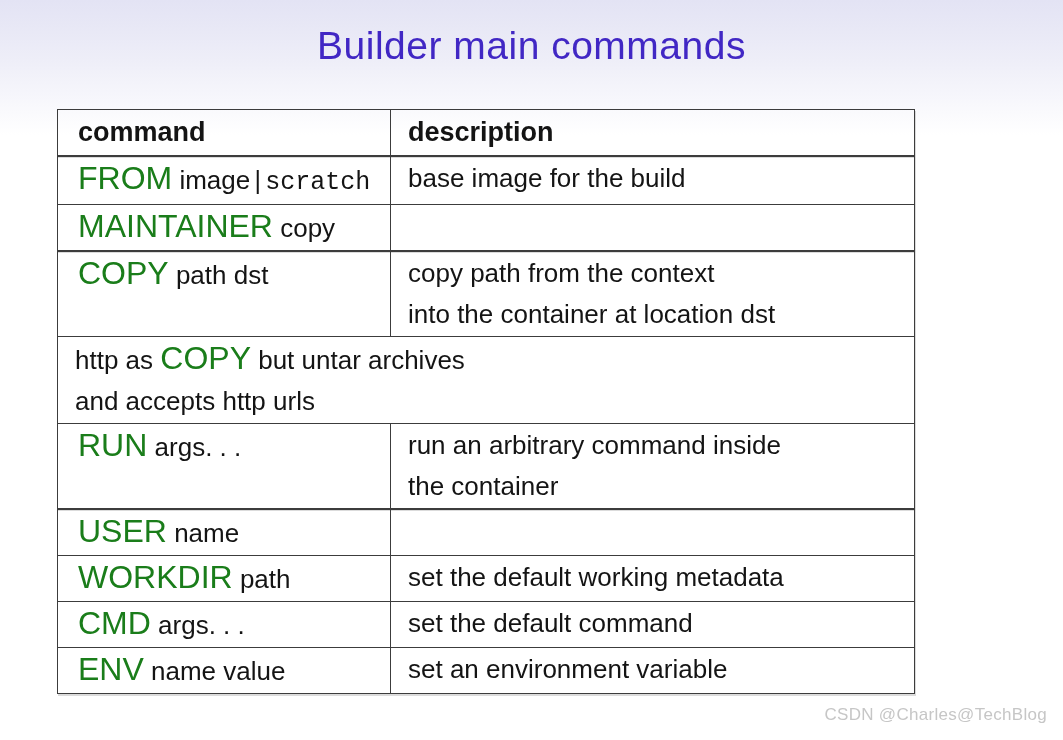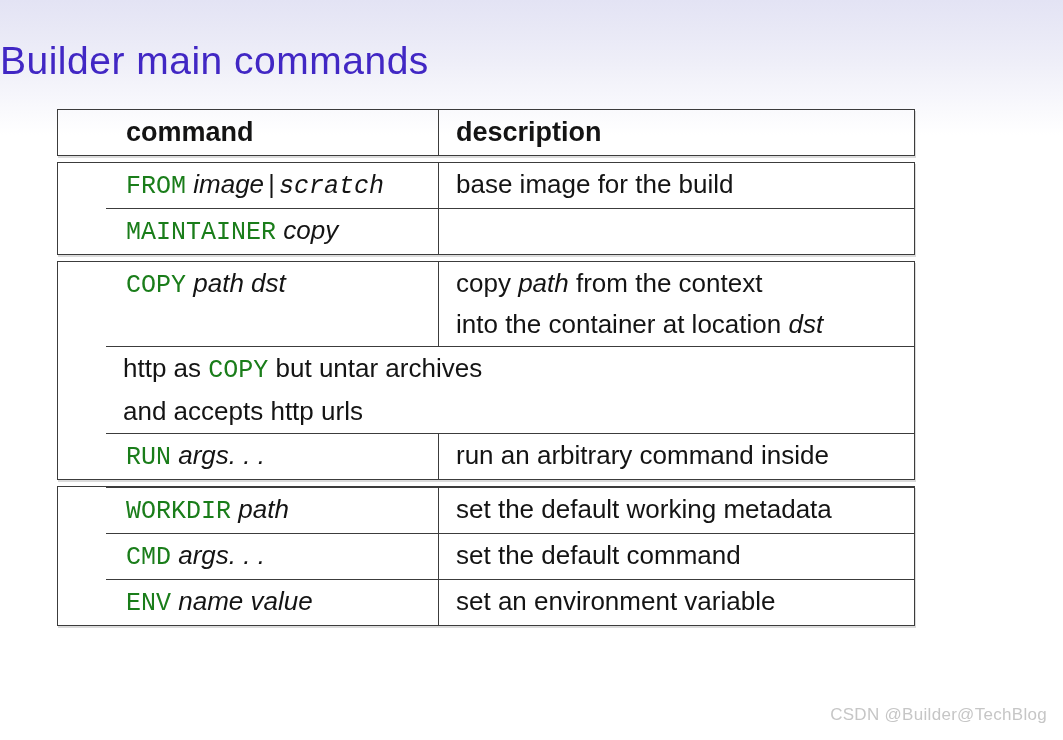--- a/index.html
+++ b/index.html
@@ -21,39 +21,36 @@
     position: relative;
     width: 1063px;
     height: 740px;
     background: linear-gradient(180deg, var(--bg-top) 0px, #eeeef8 60px, #ffffff 135px, #ffffff 100%);
   }
   .title {
     position: absolute;
     top: 24px;
     left: 0;
     width: 100%;
-    text-align: left;
+    text-align: center;
     font-size: 39px;
     font-weight: 400;
     letter-spacing: 0.5px;
     color: var(--title-color);
-    margin-top: 15px;
   }
   .cmd-table {
     position: absolute;
     top: 109px;
     left: 57px;
     width: 858px;
   }
   .tgroup {
     border: 1.5px solid var(--border-color);
-    margin-bottom: 6px;
     background: transparent;
     box-shadow: 1px 2px 0 rgba(110,110,110,0.25);
-    padding-left: 48px;
   }
   .row { display: flex; align-items: stretch; }
   .row + .row { border-top: 1.5px solid var(--border-color); }
   .cell { padding-top: 1px; padding-bottom: 1px; }
   .cmd-cell {
     width: 333px;
     flex: 0 0 333px;
     border-right: 1.5px solid var(--border-color);
     padding-left: 20px;
     padding-right: 6px;
@@ -67,30 +64,29 @@
     font-size: 26px;
     line-height: 41px;
     white-space: nowrap;
   }
   .header-group .line {
     line-height: 43px;
     font-weight: bold;
     font-size: 27px;
   }
   .seg-kw {
-    font-family: Liberation Mono, monospace;
-    font-size: 25px;
+    font-family: Liberation Sans, sans-serif;
+    font-size: 32px;
     color: var(--kw-color);
   }
   .seg-tt {
     font-family: "Liberation Mono", monospace;
     font-size: 25px;
-    font-style: italic;
   }
-  .seg-it { font-style: italic; }
+  .seg-it { }
   .watermark {
     position: absolute;
     top: 705px;
     right: 16px;
     font-size: 17px;
     color: var(--wm-color);
     letter-spacing: 0.3px;
   }
 </style>
 </head>
@@ -141,25 +137,29 @@
               <div class="line"><span class="seg-pl">http as </span><span class="seg-kw">COPY</span><span class="seg-pl"> but untar archives</span></div>
               <div class="line"><span class="seg-pl">and accepts http urls</span></div>
             </div>
           </div>
           <div class="row">
             <div class="cell cmd-cell">
               <div class="line"><span class="seg-kw">RUN</span><span class="seg-it"> args. . .</span></div>
             </div>
             <div class="cell desc-cell">
               <div class="line"><span class="seg-pl">run an arbitrary command inside</span></div>
+              <div class="line"><span class="seg-pl">the container</span></div>
             </div>
           </div>
         </div>
         <div class="tgroup">
           <div class="row">
+            <div class="cell cmd-cell">
+              <div class="line"><span class="seg-kw">USER</span><span class="seg-it"> name</span></div>
+            </div>
           </div>
           <div class="row">
             <div class="cell cmd-cell">
               <div class="line"><span class="seg-kw">WORKDIR</span><span class="seg-it"> path</span></div>
             </div>
             <div class="cell desc-cell">
               <div class="line"><span class="seg-pl">set the default working metadata</span></div>
             </div>
           </div>
           <div class="row">
@@ -175,14 +175,14 @@
               <div class="line"><span class="seg-kw">ENV</span><span class="seg-it"> name value</span></div>
             </div>
             <div class="cell desc-cell">
               <div class="line"><span class="seg-pl">set an environment variable</span></div>
             </div>
           </div>
         </div>
       </div>
   </div>
 
-  <div class="watermark">CSDN @Builder@TechBlog</div>
+  <div class="watermark">CSDN @Charles@TechBlog</div>
 </div>
 
 </body></html>

